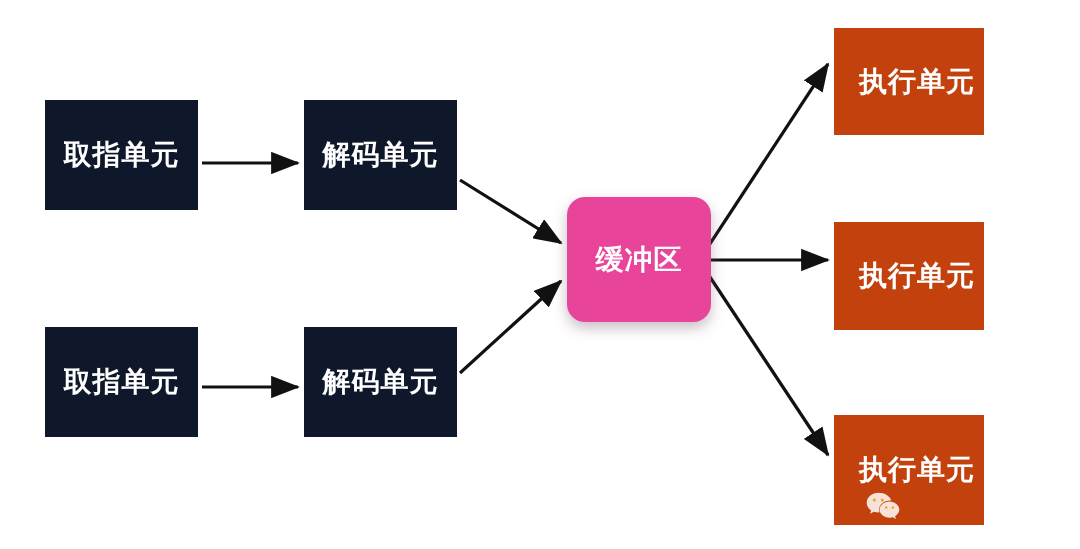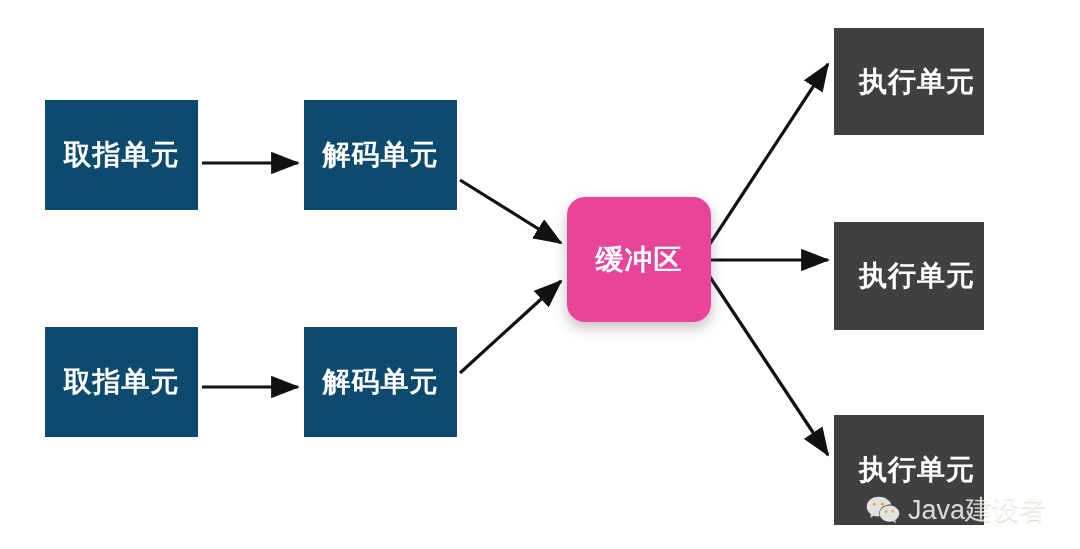--- a/index.html
+++ b/index.html
@@ -33,24 +33,24 @@
     justify-content: center;
     box-sizing: border-box;
     color: #ffffff;
     font-size: 28px;
     font-weight: 700;
     letter-spacing: 1px;
     line-height: 1;
     user-select: none;
   }
   .node-fetch, .node-decode {
-    background: #0c4a6e;
+    background: #0f172a;
   }
   .node-exec {
-    background: #404040;
+    background: #c2410c;
     padding-left: 16px;
   }
   .node-buffer {
     background: #e8449a;
     border-radius: 18px;
     box-shadow: 0 6px 14px rgba(120, 90, 110, 0.40);
   }
   .node-label {
     pointer-events: none;
   }
@@ -131,16 +131,15 @@
         <path d="M12.4 0.7C5.9 0.7 0.7 5.2 0.7 10.7c0 3.1 1.7 5.9 4.4 7.7l-1.1 3.4 3.9-2c1.4 0.4 2.9 0.6 4.5 0.6 0.4 0 0.8 0 1.2-0.05-0.3-0.85-0.45-1.75-0.45-2.65 0-5.1 4.9-9.2 10.95-9.2 0.4 0 0.8 0.02 1.2 0.06C24.1 4.2 18.8 0.7 12.4 0.7z"></path>
         <path d="M33.3 17.6c0-4.5-4.4-8.2-9.8-8.2-5.5 0-9.9 3.7-9.9 8.2 0 4.5 4.4 8.2 9.9 8.2 1.2 0 2.3-0.2 3.4-0.5l3.1 1.7-0.9-2.8c2.5-1.5 4.2-4 4.2-6.6z"></path>
       </g>
       <g fill="#efa913">
         <circle cx="8.3" cy="8.1" r="1.55"></circle>
         <circle cx="16.3" cy="8.1" r="1.55"></circle>
         <circle cx="20.2" cy="15.5" r="1.25"></circle>
         <circle cx="26.8" cy="15.5" r="1.25"></circle>
       </g>
     </svg>
-    <span class="wm-text">Java建设者</span>
   </div>
 
 </div>
 
 </body></html>

